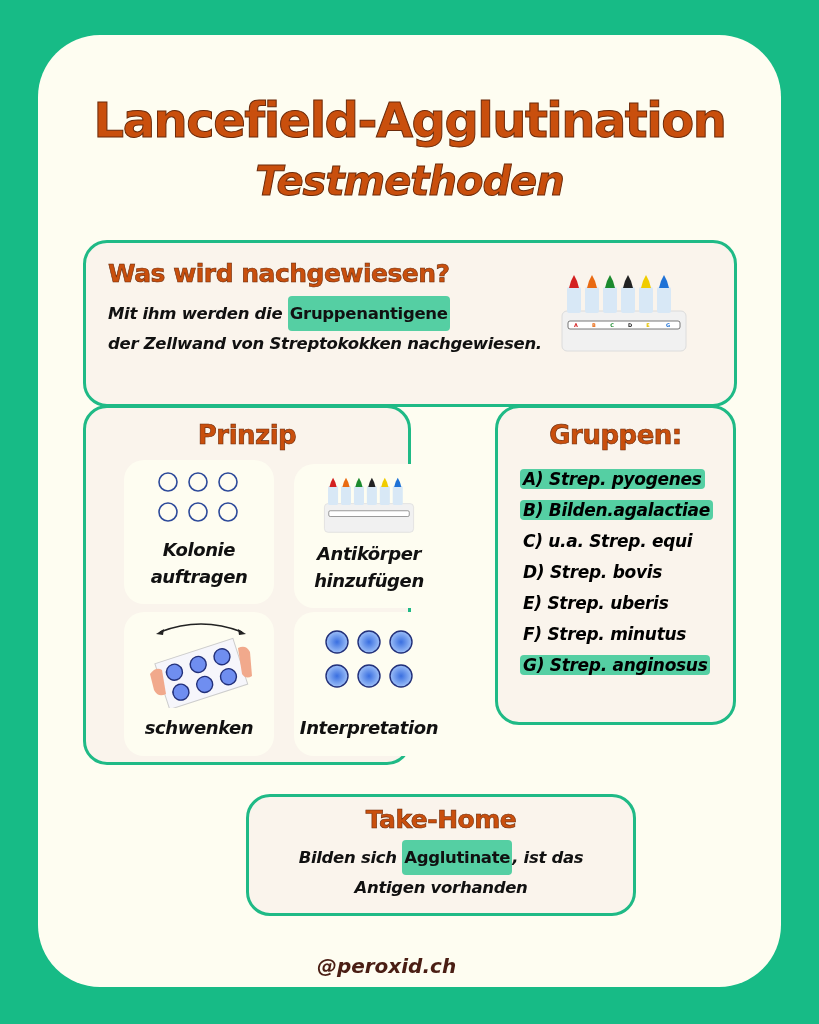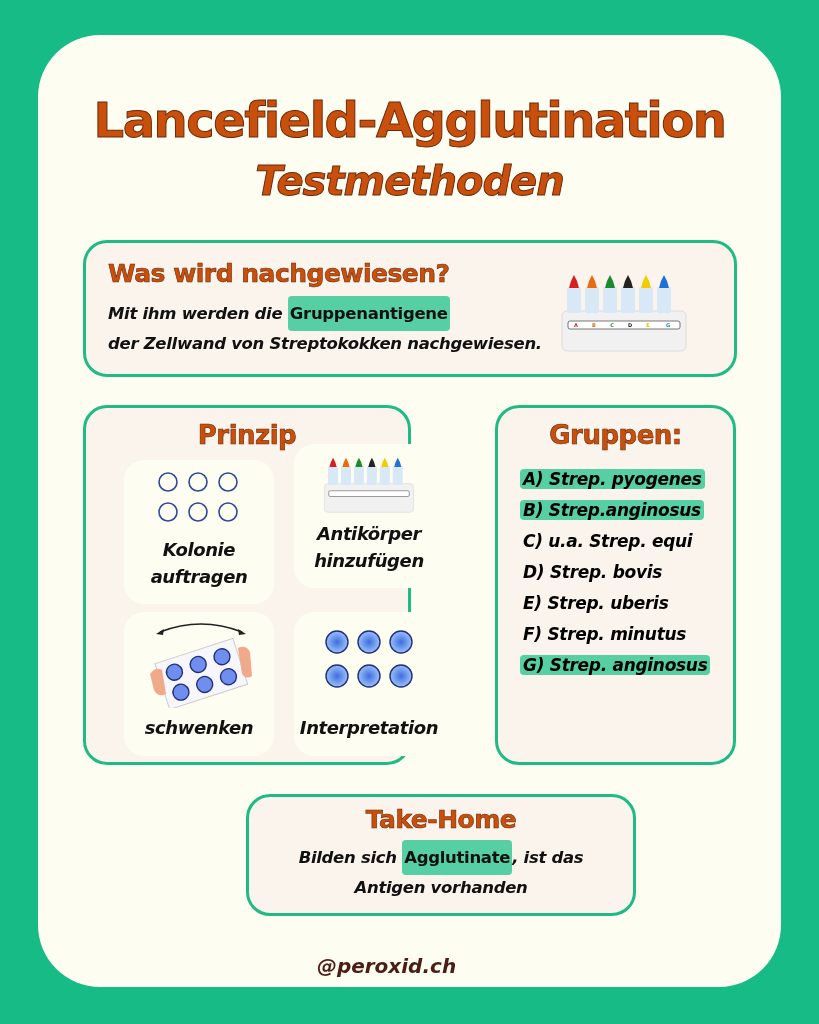--- a/index.html
+++ b/index.html
@@ -18,21 +18,21 @@
   .gitem span{padding:0 3px;border-radius:4px;}
 </style>
 </head>
 <body>
 
 <div class="card"></div>
 
 <div class="title title1">Lancefield-Agglutination</div>
 <div class="title title2">Testmethoden</div>
 
-<div class="box" style="left:83px;top:240px;width:654px;height:137px;">
+<div class="box" style="left:83px;top:240px;width:654px;height:167px;">
   <div class="hbox" style="position:absolute;left:22px;top:16px;font-size:25px;">Was wird nachgewiesen?</div>
   <div class="txt" style="position:absolute;left:22px;top:56px;font-size:16.5px;font-weight:bold;line-height:30px;letter-spacing:-0.3px;">
     <span>Mit ihm werden die </span><span class="hl" style="font-style:normal;">Gruppenantigene</span><br>
     <span>der Zellwand von Streptokokken nachgewiesen.</span>
   </div>
   <div style="position:absolute;left:474px;top:30px;width:128px;height:80px;">
     <svg width="128" height="80" viewBox="0 0 128 80">
       <rect x="2" y="38" width="124" height="40" rx="5" fill="#f1f1f1" stroke="#dcdcdc"></rect>
       <rect x="8" y="48" width="112" height="8" rx="2" fill="#fff" stroke="#555" stroke-width="0.8"></rect>
       <g font-size="5" font-family="DejaVu Sans, sans-serif" text-anchor="middle" font-weight="bold">
@@ -74,21 +74,21 @@
           <circle cx="44" cy="42" r="9"></circle>
           <circle cx="74" cy="42" r="9"></circle>
       </g>
     </svg>
     <div class="lbl" style="top:76px;">
       <span>Kolonie</span><br>
       <span>auftragen</span>
     </div>
   </div>
 
-  <div class="tile" style="left:208px;top:36px;">
+  <div class="tile" style="left:208px;top:56px;">
     <svg width="92" height="58" viewBox="0 0 128 80" style="position:absolute;left:29px;top:12px;">
       <rect x="2" y="38" width="124" height="40" rx="5" fill="#f1f1f1" stroke="#dcdcdc"></rect>
       <rect x="8" y="48" width="112" height="8" rx="2" fill="#fff" stroke="#555" stroke-width="0.8"></rect>
       <rect x="7" y="14" width="14" height="26" rx="2" fill="#d8e8f6"></rect>
         <path d="M9 15 L11 8 L14 2 L17 8 L19 15 Z" fill="#d32020"></path>
       <rect x="25" y="14" width="14" height="26" rx="2" fill="#d8e8f6"></rect>
         <path d="M27 15 L29 8 L32 2 L35 8 L37 15 Z" fill="#e96a12"></path>
       <rect x="43" y="14" width="14" height="26" rx="2" fill="#d8e8f6"></rect>
         <path d="M45 15 L47 8 L50 2 L53 8 L55 15 Z" fill="#1c8a2e"></path>
       <rect x="61" y="14" width="14" height="26" rx="2" fill="#d8e8f6"></rect>
@@ -140,25 +140,25 @@
           <circle cx="80" cy="14" r="11"></circle>
         <circle cx="16" cy="48" r="11"></circle>
           <circle cx="48" cy="48" r="11"></circle>
           <circle cx="80" cy="48" r="11"></circle>
       </g>
     </svg>
     <div class="lbl" style="top:102px;">Interpretation</div>
   </div>
 </div>
 
-<div class="box" style="left:495px;top:405px;width:241px;height:360px;">
+<div class="box" style="left:495px;top:405px;width:241px;height:320px;">
   <div class="hbox" style="position:absolute;left:0;width:100%;text-align:center;top:12px;font-size:26px;">Gruppen:</div>
   <div style="position:absolute;left:22px;top:58px;">
     <div class="gitem"><span class="hl">A) Strep. pyogenes</span></div>
-    <div class="gitem"><span class="hl">B) Strep.anginosus</span></div>
+    <div class="gitem"><span class="hl">B) Bilden.agalactiae</span></div>
     <div class="gitem"><span>C) u.a. Strep. equi</span></div>
     <div class="gitem"><span>D) Strep. bovis</span></div>
     <div class="gitem"><span>E) Strep. uberis</span></div>
     <div class="gitem"><span>F) Strep. minutus</span></div>
     <div class="gitem"><span class="hl">G) Strep. anginosus</span></div>
   </div>
 </div>
 
 <div class="box" style="left:213px;top:794px;width:390px;height:122px;margin-left:33px;">
   <div class="hbox" style="position:absolute;left:0;width:100%;text-align:center;top:8px;font-size:25px;">Take-Home</div>

